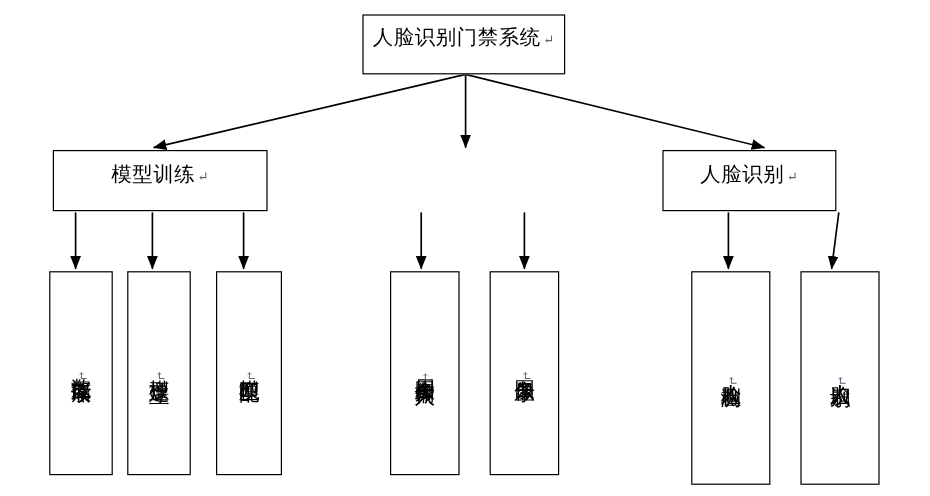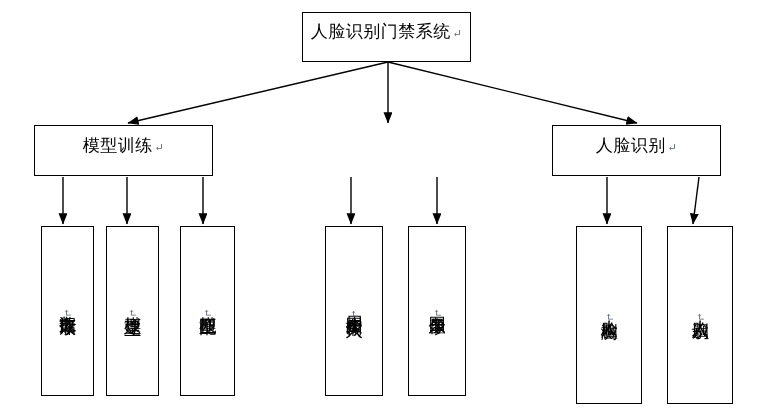--- a/index.html
+++ b/index.html
@@ -101,28 +101,28 @@
         <line x1="699" y1="177" x2="693" y2="224" stroke="#000000" stroke-width="1.4" marker-end="url(#arrowhead)"></line>
       </g>
   </svg>
 
   <div class="node node-h root" style="left:302px; top:12px; width:169px; height:50px;">
     <div class="node-label">
       <span>人脸识别门禁系统</span><span class="pilcrow">↵</span>
     </div>
   </div>
 
-  <div class="node node-h" style="left:34px; top:125px; width:179px; height:51px;">
+  <div class="node node-h" style="left:44px; top:125px; width:179px; height:51px;">
     <div class="node-label">
       <span>模型训练</span><span class="pilcrow">↵</span>
     </div>
   </div>
 
 
-  <div class="node node-h" style="left:552px; top:125px; width:169px; height:51px;">
+  <div class="node node-h" style="left:552px; top:125px; width:145px; height:51px;">
     <div class="node-label">
       <span>人脸识别</span><span class="pilcrow">↵</span>
     </div>
   </div>
 
   <div class="node node-v" style="left:41px; top:226px; width:53px; height:170px;">
     <div class="node-label">
       <span>数据库读取</span><span class="pilcrow">↵</span>
     </div>
   </div>

